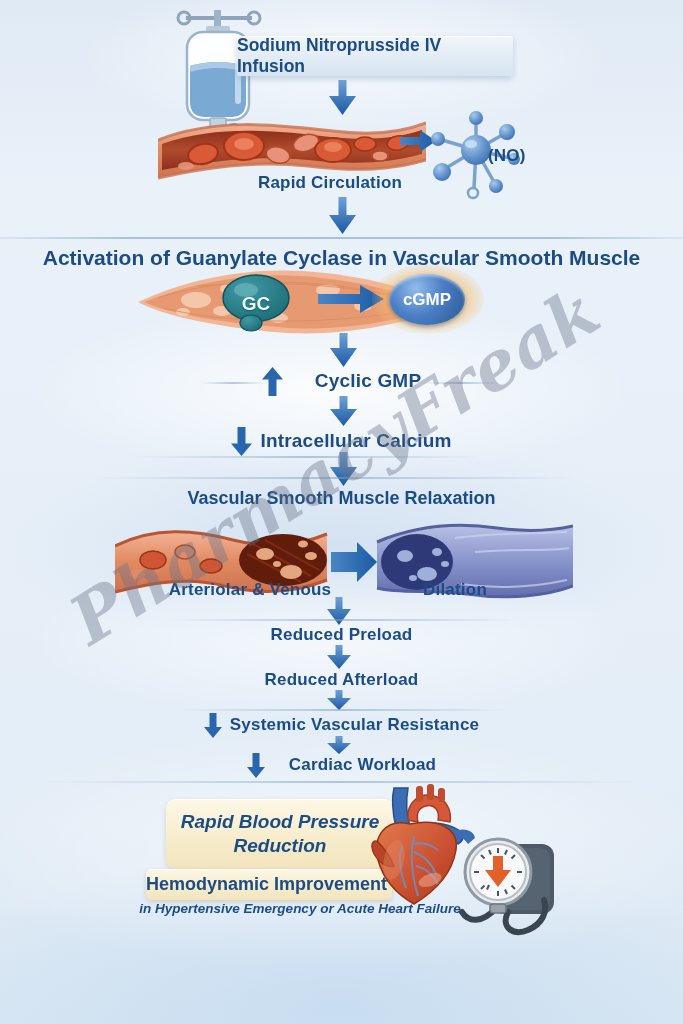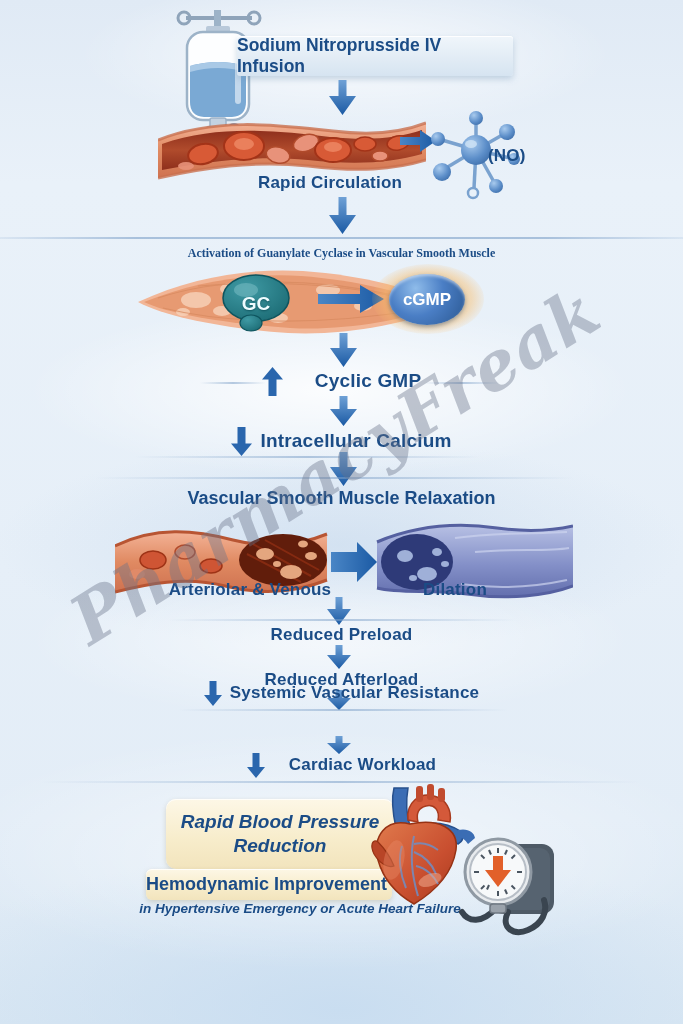--- a/index.html
+++ b/index.html
@@ -192,21 +192,21 @@
   <div class="abs lbl-md" style="left:488px;top:146px;">(NO)</div>
 
   <div class="abs lbl-md" style="left:230px;top:173px;width:200px;text-align:center;">Rapid Circulation</div>
 
   <svg class="abs" style="left:329px;top:197px" width="27" height="37" viewBox="0 0 27 37">
     <path d="M9.5 0 h8 v18 h9.5 L13.5 37 0 18 h9.5 z" fill="url(#gArr)"></path>
   </svg>
 
   <div class="hline solid" style="top:237px;left:0;width:683px;"></div>
 
-  <div class="heading" style="top:246px;font-size:12px;font-family:Liberation Serif, serif;">Activation of Guanylate Cyclase in Vascular Smooth Muscle</div>
+  <div class="heading" style="top:246px;font-size:21px;">Activation of Guanylate Cyclase in Vascular Smooth Muscle</div>
 
   <svg class="abs" style="left:138px;top:266px" width="312" height="72" viewBox="0 0 312 72">
     <path d="M0 36 C55 10 115 2 165 5 C225 9 280 24 312 40 C270 58 205 70 150 67 C92 63 30 52 0 36 Z" fill="#f2b697"></path>
     <path d="M6 36 C60 14 115 7 163 10 C218 14 268 27 303 40 C263 55 203 65 152 62 C97 58 36 50 6 36 Z" fill="#e79a72"></path>
     <g fill="#f8d3ba" opacity=".8">
       <ellipse cx="58" cy="34" rx="15" ry="8"></ellipse>
         <ellipse cx="92" cy="23" rx="10" ry="6"></ellipse>
       <ellipse cx="84" cy="45" rx="9" ry="5"></ellipse>
         <ellipse cx="140" cy="52" rx="10" ry="5"></ellipse>
       <ellipse cx="190" cy="24" rx="12" ry="6"></ellipse>
@@ -332,21 +332,21 @@
   <div class="row" style="top:668px;height:24px;">
     <span class="lbl-md">Reduced Afterload</span>
   </div>
 
   <svg class="abs" style="left:327px;top:690px" width="24" height="20" viewBox="0 0 24 20">
     <path d="M8.5 0 h7 v8 h8.5 L12 20 0 8 h8.5 z" fill="url(#gArr)"></path>
   </svg>
 
   <div class="hline" style="top:709px;left:178px;width:330px;"></div>
 
-  <div class="row" style="top:680px;height:26px;">
+  <div class="row" style="top:712px;height:26px;">
     <svg width="18" height="25" viewBox="0 0 18 25">
       <path d="M5.5 0 h7 v14 H18 L9 25 0 14 h5.5 z" fill="#2a66ad"></path>
     </svg>
     <span class="lbl-md">Systemic Vascular Resistance</span>
   </div>
 
   <svg class="abs" style="left:327px;top:736px" width="24" height="18" viewBox="0 0 24 18">
     <path d="M8.5 0 h7 v7 h8.5 L12 18 0 7 h8.5 z" fill="url(#gArr)"></path>
   </svg>
 

